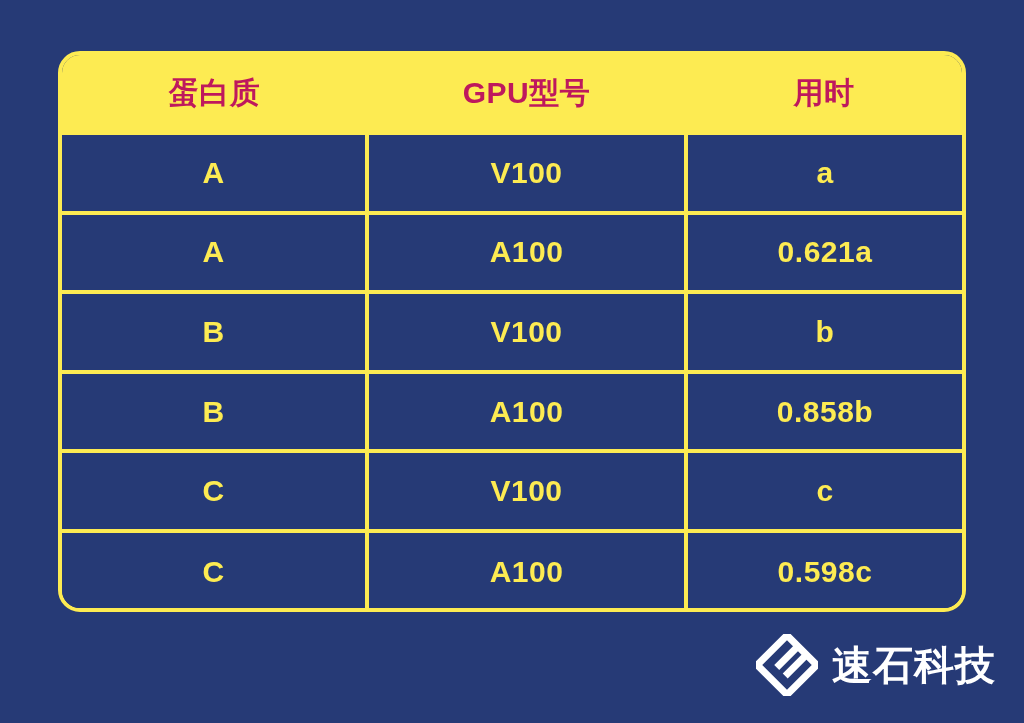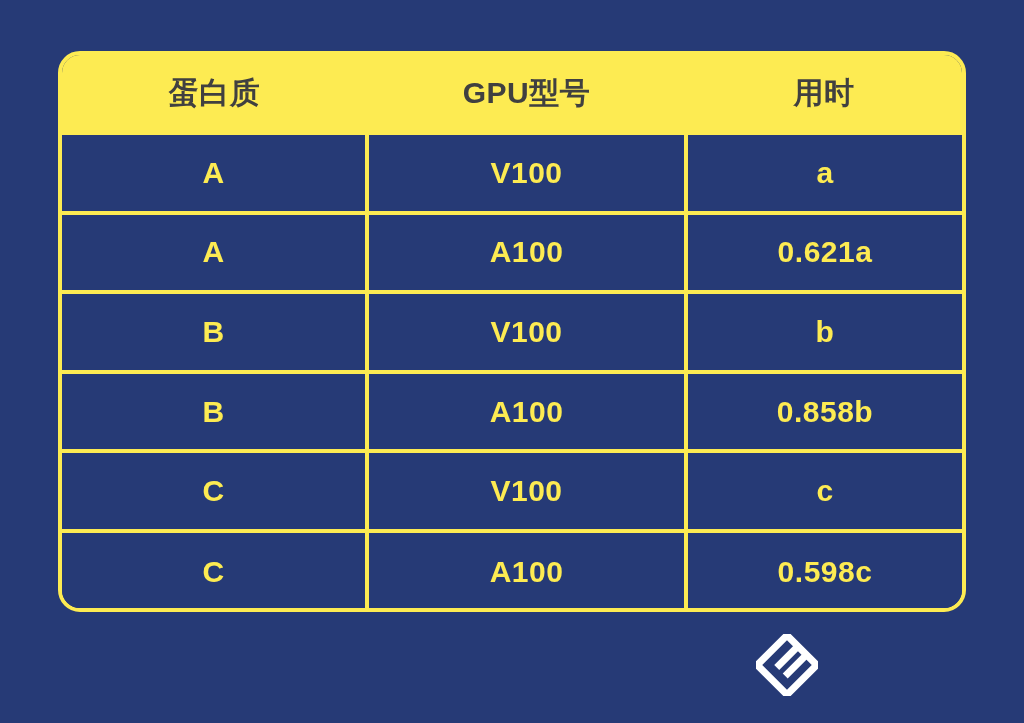--- a/index.html
+++ b/index.html
@@ -45,21 +45,21 @@
     text-align: center;
     vertical-align: middle;
     padding: 0;
     box-sizing: border-box;
   }
 
   
   .data-table thead th {
     height: 78px;
     background: #fdeb52;
-    color: #404040;
+    color: #be185d;
     font-size: 30px;
     font-weight: bold;
     letter-spacing: 0.5px;
   }
 
   
   .data-table tbody td {
     height: 79.6px;
     background: #263a76;
     color: #fdeb52;
@@ -150,13 +150,14 @@
 </div>
 
 <div class="brand">
   <svg class="brand-mark" viewBox="0 0 62 62">
     <g transform="rotate(-45 31 31)">
       <rect x="10" y="10" width="42" height="42" fill="none" stroke="#ffffff" stroke-width="7"></rect>
       <rect x="22" y="22" width="30" height="7" fill="#ffffff"></rect>
       <rect x="22" y="34" width="30" height="7" fill="#ffffff"></rect>
     </g>
   </svg>
+  <span class="brand-name">速石科技</span>
 </div>
 
 </body></html>

